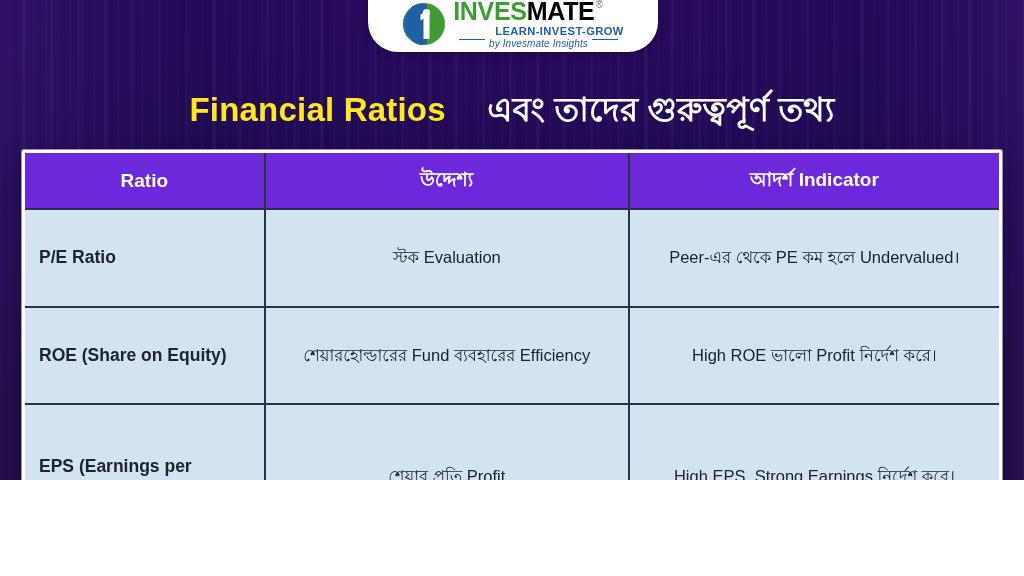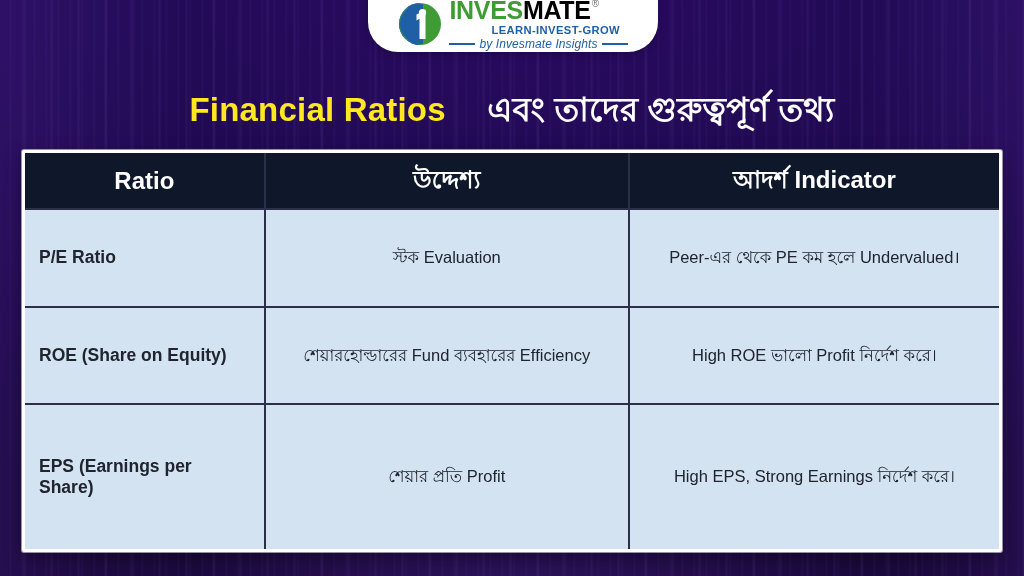--- a/index.html
+++ b/index.html
@@ -6,21 +6,21 @@
 
   html, body {
     width:1024px; height:576px;
     font-family:"Liberation Sans", sans-serif;
     overflow:hidden;
   }
 
   
   #poster {
     position:relative;
-    width:1024px; height:576px;
+    width:1024px; height:480px;
     background:
       
       repeating-linear-gradient(90deg,
         rgba(255,255,255,0.000) 0px,
         rgba(255,255,255,0.000) 9px,
         rgba(160,110,255,0.055) 10px,
         rgba(160,110,255,0.000) 12px),
       radial-gradient(120% 90% at 50% 0%, #2a0a62 0%, #200a52 38%, #1a0742 70%, #160735 100%),
       #190840;
     overflow:hidden;
@@ -66,23 +66,23 @@
     display:flex; align-items:flex-start;
   }
   .lw-green { color:#3f9c35; }
   .lw-blue  { color:#000000; }
   .lw-reg   { font-size:10px; color:#6f6f6f; margin-left:1px; margin-top:1px; font-weight:normal;}
   .logo-sub {
     font-size:11.2px; font-weight:bold; color:#1f5fa6;
     letter-spacing:0.4px; margin-top:2px;padding-left:42px;
   }
   .logo-sub2 {
-    font-size:12px; color:#1f5fa6; font-style:italic;
+    font-size:10px; color:#1f5fa6; font-style:italic;
     letter-spacing:0.1px; margin-top:2px;
-    display:flex; align-items:center; gap:4px; justify-content:center;
+    display:flex; gap:4px; justify-content:center;
   }
   .logo-sub2 .rule { display:block; width:26px; height:1.4px; background:#1f5fa6; }
 
   
   .title {
     position:absolute; top:84px; left:0; width:1024px;
     text-align:center;
     font-size:33px; font-weight:bold;
     letter-spacing:0.2px;
     white-space:nowrap;
@@ -103,23 +103,23 @@
     width:100%; height:100%;
     border-collapse:collapse;
     table-layout:fixed;
     background:#d3e3f1;
   }
   col.c1 { width:24.6%; }
   col.c2 { width:37.4%; }
   col.c3 { width:38.0%; }
 
   thead th {
-    background:#0f172a;
+    background:#6d28d9;
     color:#ffffff;
-    font-size:24px; font-weight:bold;
+    font-size:19px; font-weight:bold;
     height:56px;
     text-align:center;
     border-right:2px solid #2b2f4a;
     padding:0 6px;
   }
   thead th:last-child { border-right:none; }
 
   tbody td {
     background:#d3e3f1;
     color:#20242e;

